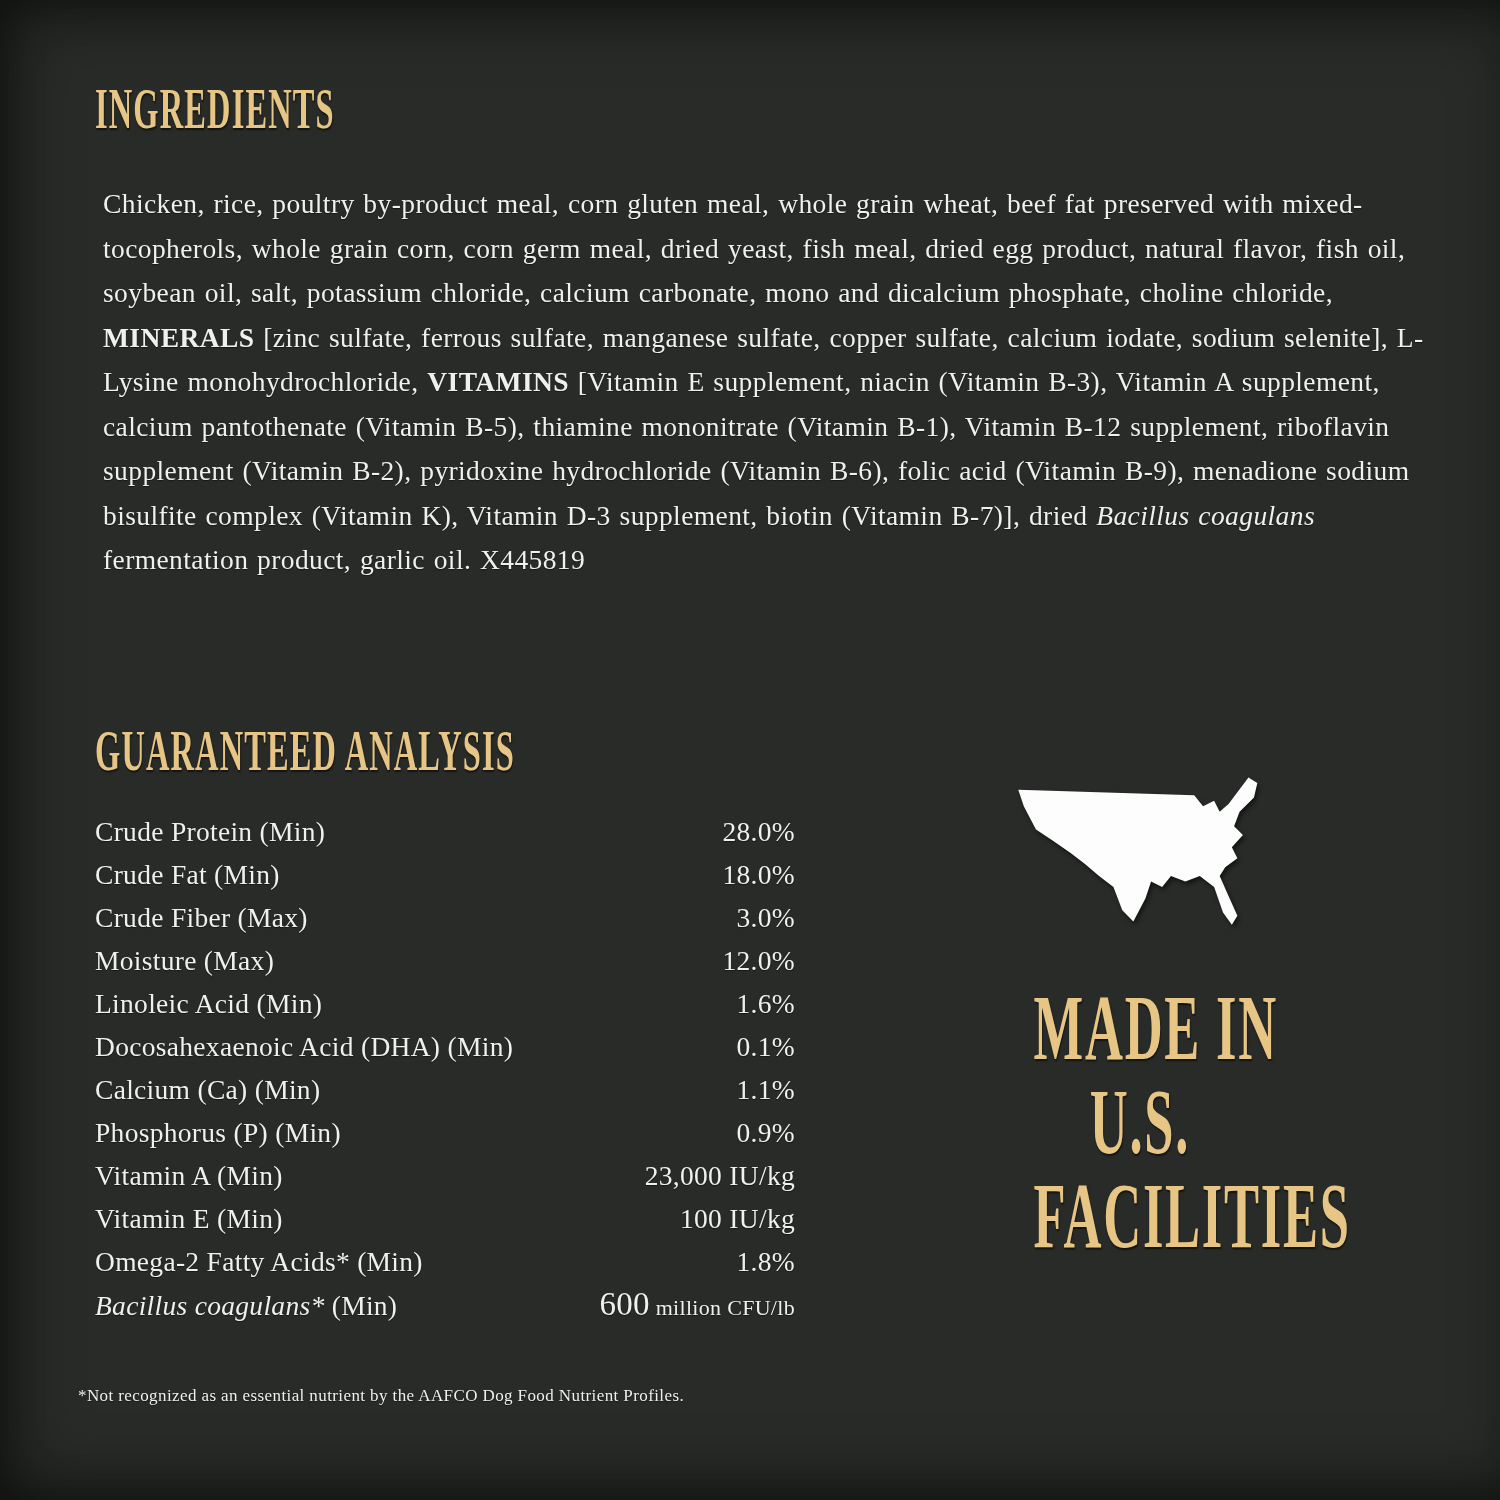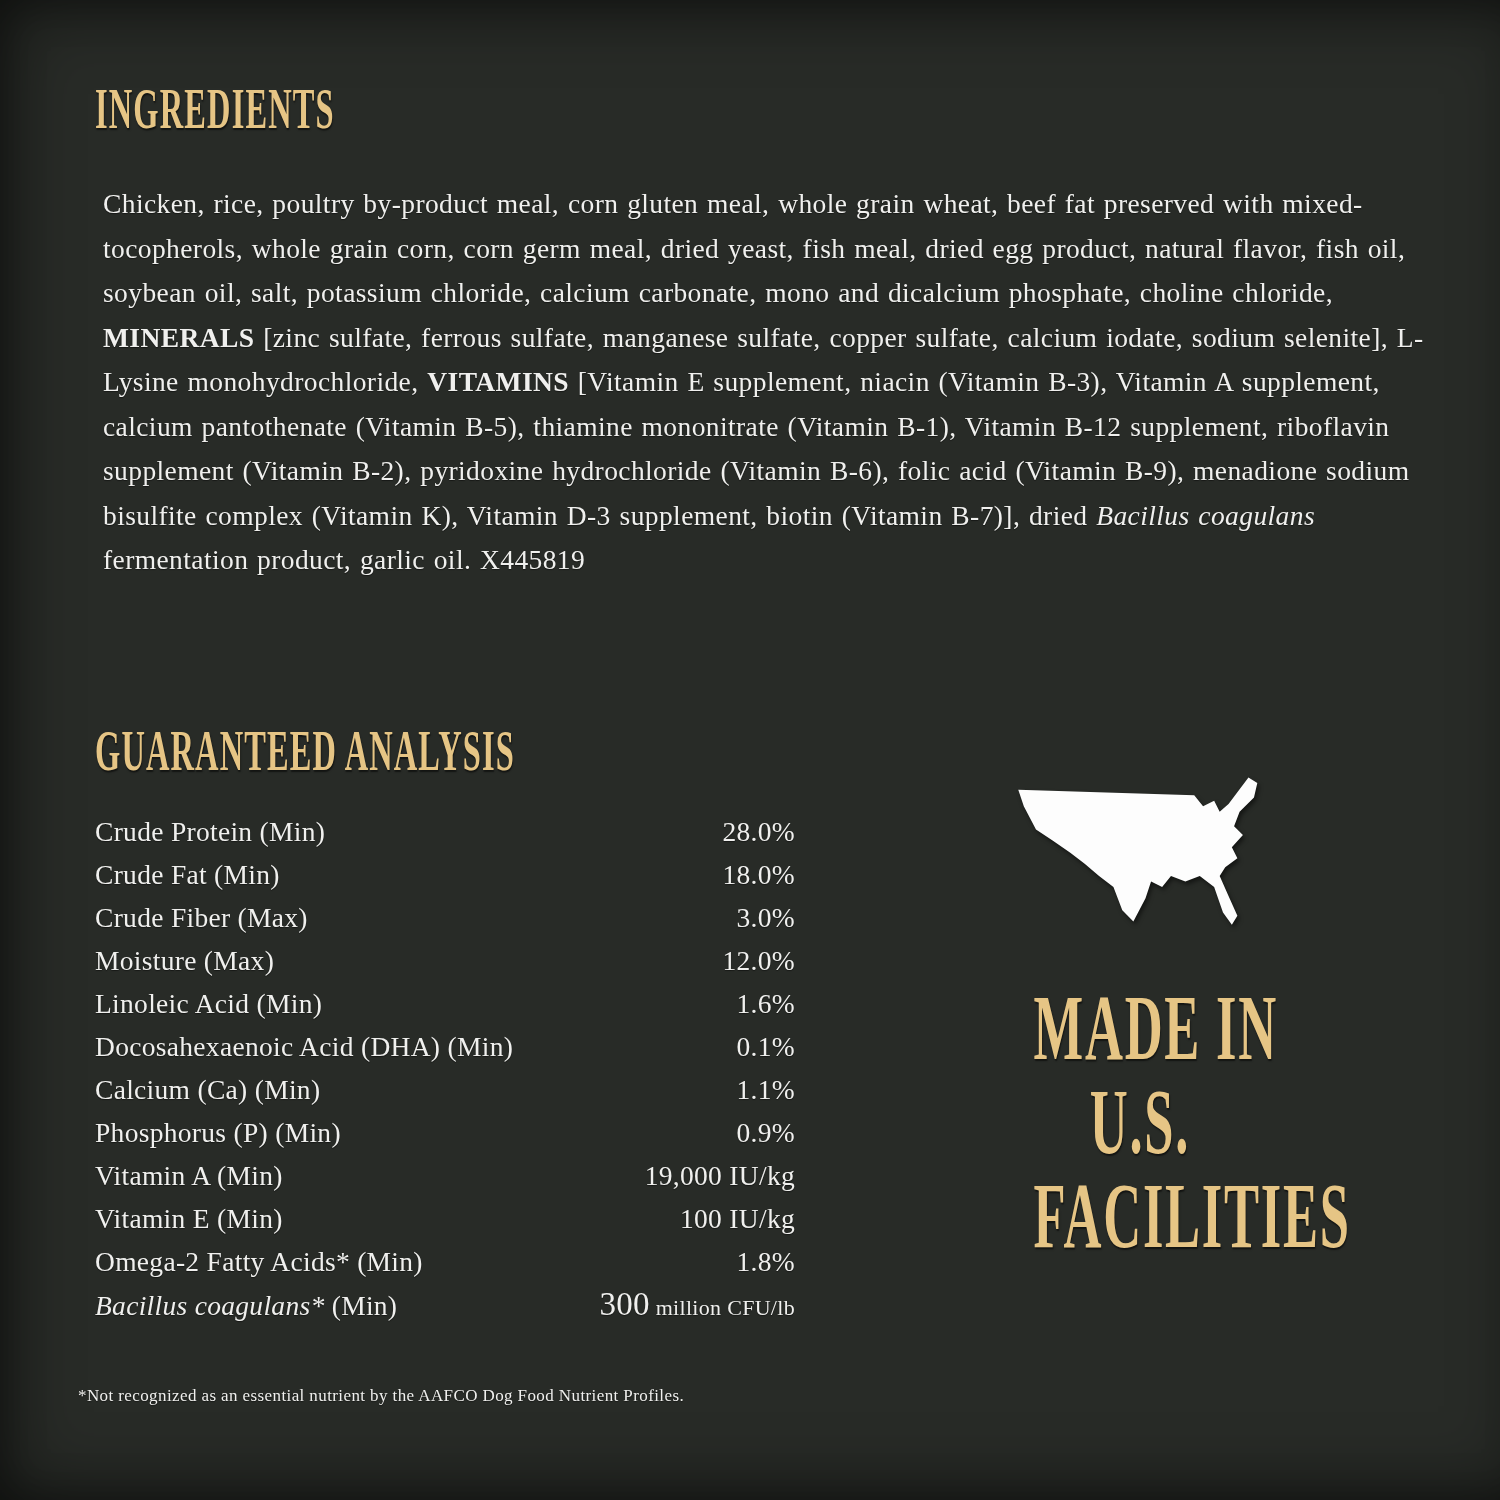--- a/index.html
+++ b/index.html
@@ -156,33 +156,33 @@
       <div class="ga-row">
         <span class="ga-label"><span>Calcium (Ca) (Min)</span></span>
         <span class="ga-value"><span>1.1%</span></span>
       </div>
       <div class="ga-row">
         <span class="ga-label"><span>Phosphorus (P) (Min)</span></span>
         <span class="ga-value"><span>0.9%</span></span>
       </div>
       <div class="ga-row">
         <span class="ga-label"><span>Vitamin A (Min)</span></span>
-        <span class="ga-value"><span>19,000 IU/kg</span></span>
+        <span class="ga-value"><span>23,000 IU/kg</span></span>
       </div>
       <div class="ga-row">
         <span class="ga-label"><span>Vitamin E (Min)</span></span>
         <span class="ga-value"><span>100 IU/kg</span></span>
       </div>
       <div class="ga-row">
         <span class="ga-label"><span>Omega-2 Fatty Acids* (Min)</span></span>
         <span class="ga-value"><span>1.8%</span></span>
       </div>
       <div class="ga-row">
         <span class="ga-label"><span class="seg-italic">Bacillus coagulans*</span><span> (Min)</span></span>
-        <span class="ga-value"><span class="seg-big">300</span><span class="seg-small"> million CFU/lb</span></span>
+        <span class="ga-value"><span class="seg-big">600</span><span class="seg-small"> million CFU/lb</span></span>
       </div>
     </div>
 
   <aside class="made-in">
     <svg class="usa-map" viewBox="0 0 230 150" aria-hidden="true">
       <path id="usa-path" fill="#fdfdfd" d="M5,16 L164,21 L172,31 L182,26 L187,36 L195,29 L213,5 L221,10 L218,23
            L205,36 L200,49 L208,57 L198,68 L203,78 L192,86 L187,94 L195,112
            L203,130 L198,138 L190,127 L182,104 L169,94 L156,99 L143,94 L135,104
            L125,99 L120,114 L109,135 L99,125 L91,104 L78,94 L65,83 L52,73
            L36,62 L21,52 L10,31 Z"></path>

